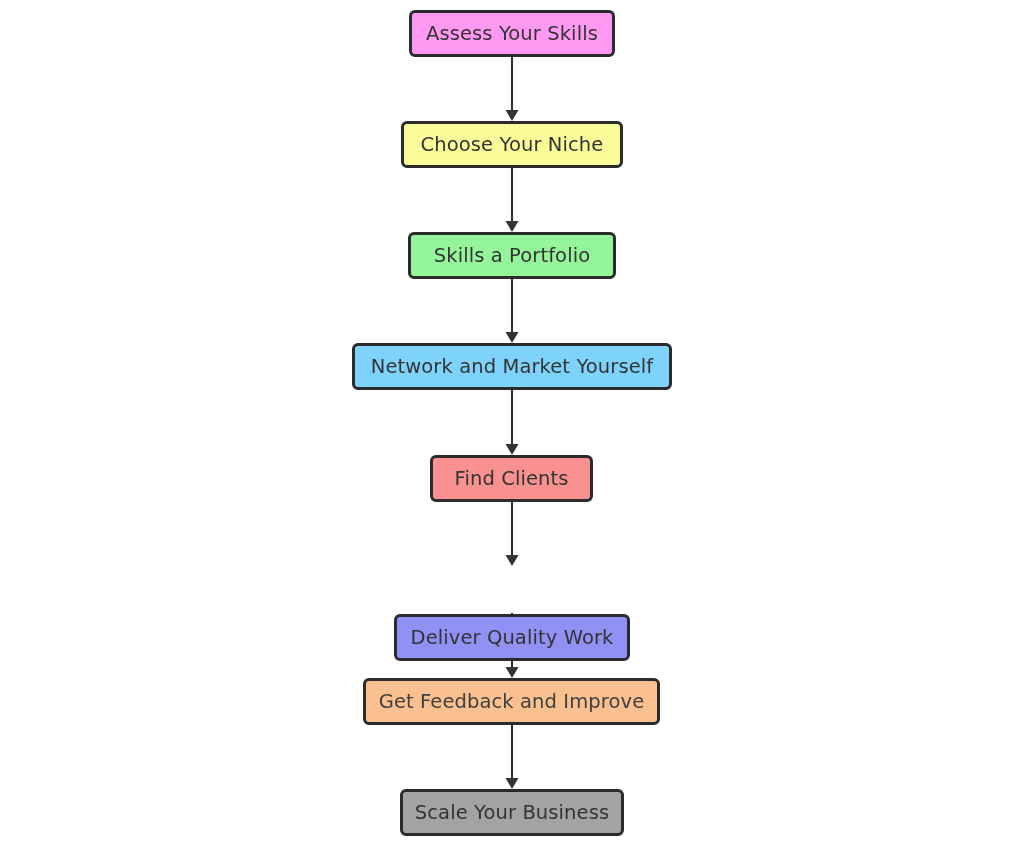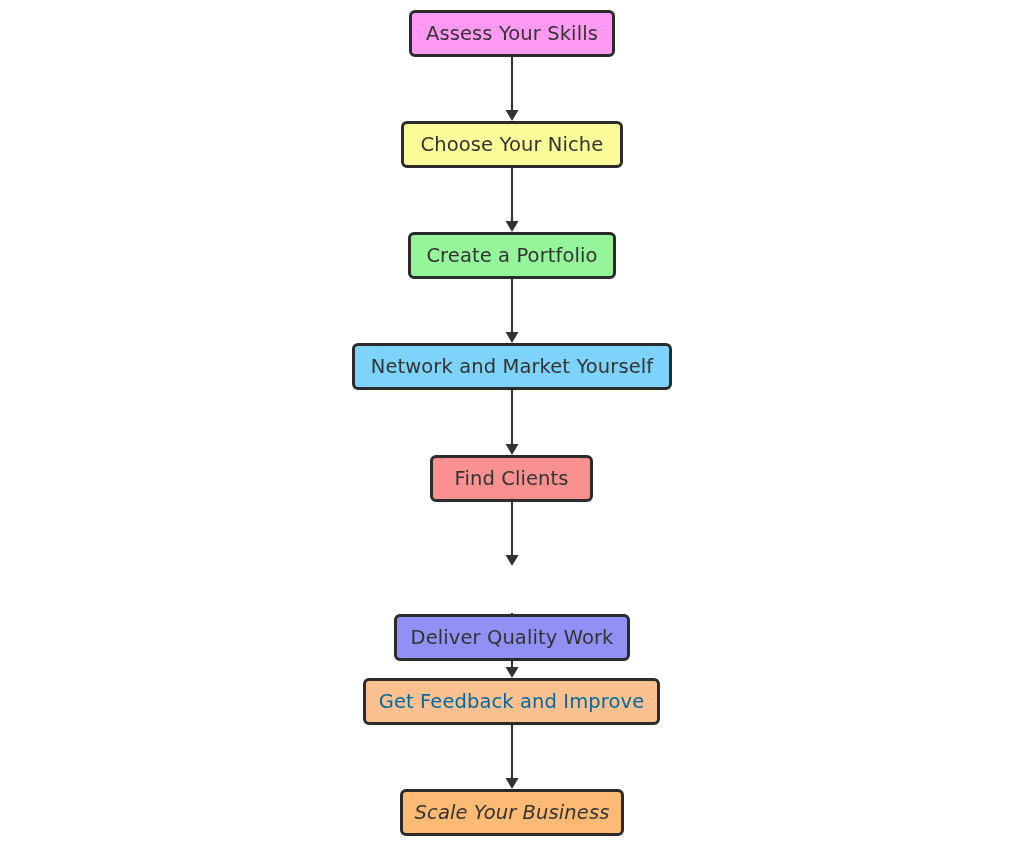--- a/index.html
+++ b/index.html
@@ -88,30 +88,30 @@
       <path class="edge-line" d="M 20 0 L 20 54"></path>
       <path class="edge-head" d="M 13.5 53 L 26.5 53 L 20 64 Z"></path>
     </svg>
     <div class="node" style="left: 409px; top: 10px; width: 206px; height: 47px; background: rgb(255, 153, 242); border-color: rgb(43, 43, 43); color: rgb(51, 51, 51);">
       <span class="node-label">Assess Your Skills</span>
     </div>
     <div class="node" style="left: 401px; top: 121px; width: 222px; height: 47px; background: rgb(252, 251, 153); border-color: rgb(43, 43, 43); color: rgb(51, 51, 51);">
       <span class="node-label">Choose Your Niche</span>
     </div>
     <div class="node" style="left: 408px; top: 232px; width: 208px; height: 47px; background: rgb(148, 245, 154); border-color: rgb(43, 43, 43); color: rgb(51, 51, 51);">
-      <span class="node-label">Create a Portfolio</span>
+      <span class="node-label">Skills a Portfolio</span>
     </div>
     <div class="node" style="left: 352px; top: 343px; width: 320px; height: 47px; background: #7dd3fc; border-color: rgb(43, 43, 43); color: rgb(51, 51, 51);">
       <span class="node-label">Network and Market Yourself</span>
     </div>
     <div class="node" style="left: 430px; top: 455px; width: 163px; height: 47px; background: rgb(250, 145, 145); border-color: rgb(43, 43, 43); color: rgb(51, 51, 51);">
       <span class="node-label">Find Clients</span>
     </div>
     <div class="node" style="left: 394px; top: 566px; width: 236px; height: 47px; background: rgb(144, 144, 245); border-color: rgb(43, 43, 43); color: rgb(51, 51, 51); margin-top: 48px;">
       <span class="node-label">Deliver Quality Work</span>
     </div>
-    <div class="node" style="left: 363px; top: 678px; width: 297px; height: 47px; background: rgb(250, 192, 144); border-color: rgb(43, 43, 43); color: #0369a1;">
+    <div class="node" style="left: 363px; top: 678px; width: 297px; height: 47px; background: rgb(250, 192, 144); border-color: rgb(43, 43, 43); color: #404040;">
       <span class="node-label">Get Feedback and Improve</span>
     </div>
-    <div class="node" style="left: 400px; top: 789px; width: 224px; height: 47px; background: #fdba74; border-color: rgb(43, 43, 43); color: rgb(51, 51, 51); font-style: italic;">
+    <div class="node" style="left: 400px; top: 789px; width: 224px; height: 47px; background: #a3a3a3; border-color: rgb(43, 43, 43); color: rgb(51, 51, 51);">
       <span class="node-label">Scale Your Business</span>
     </div>
   </div>
 
 </body></html>

